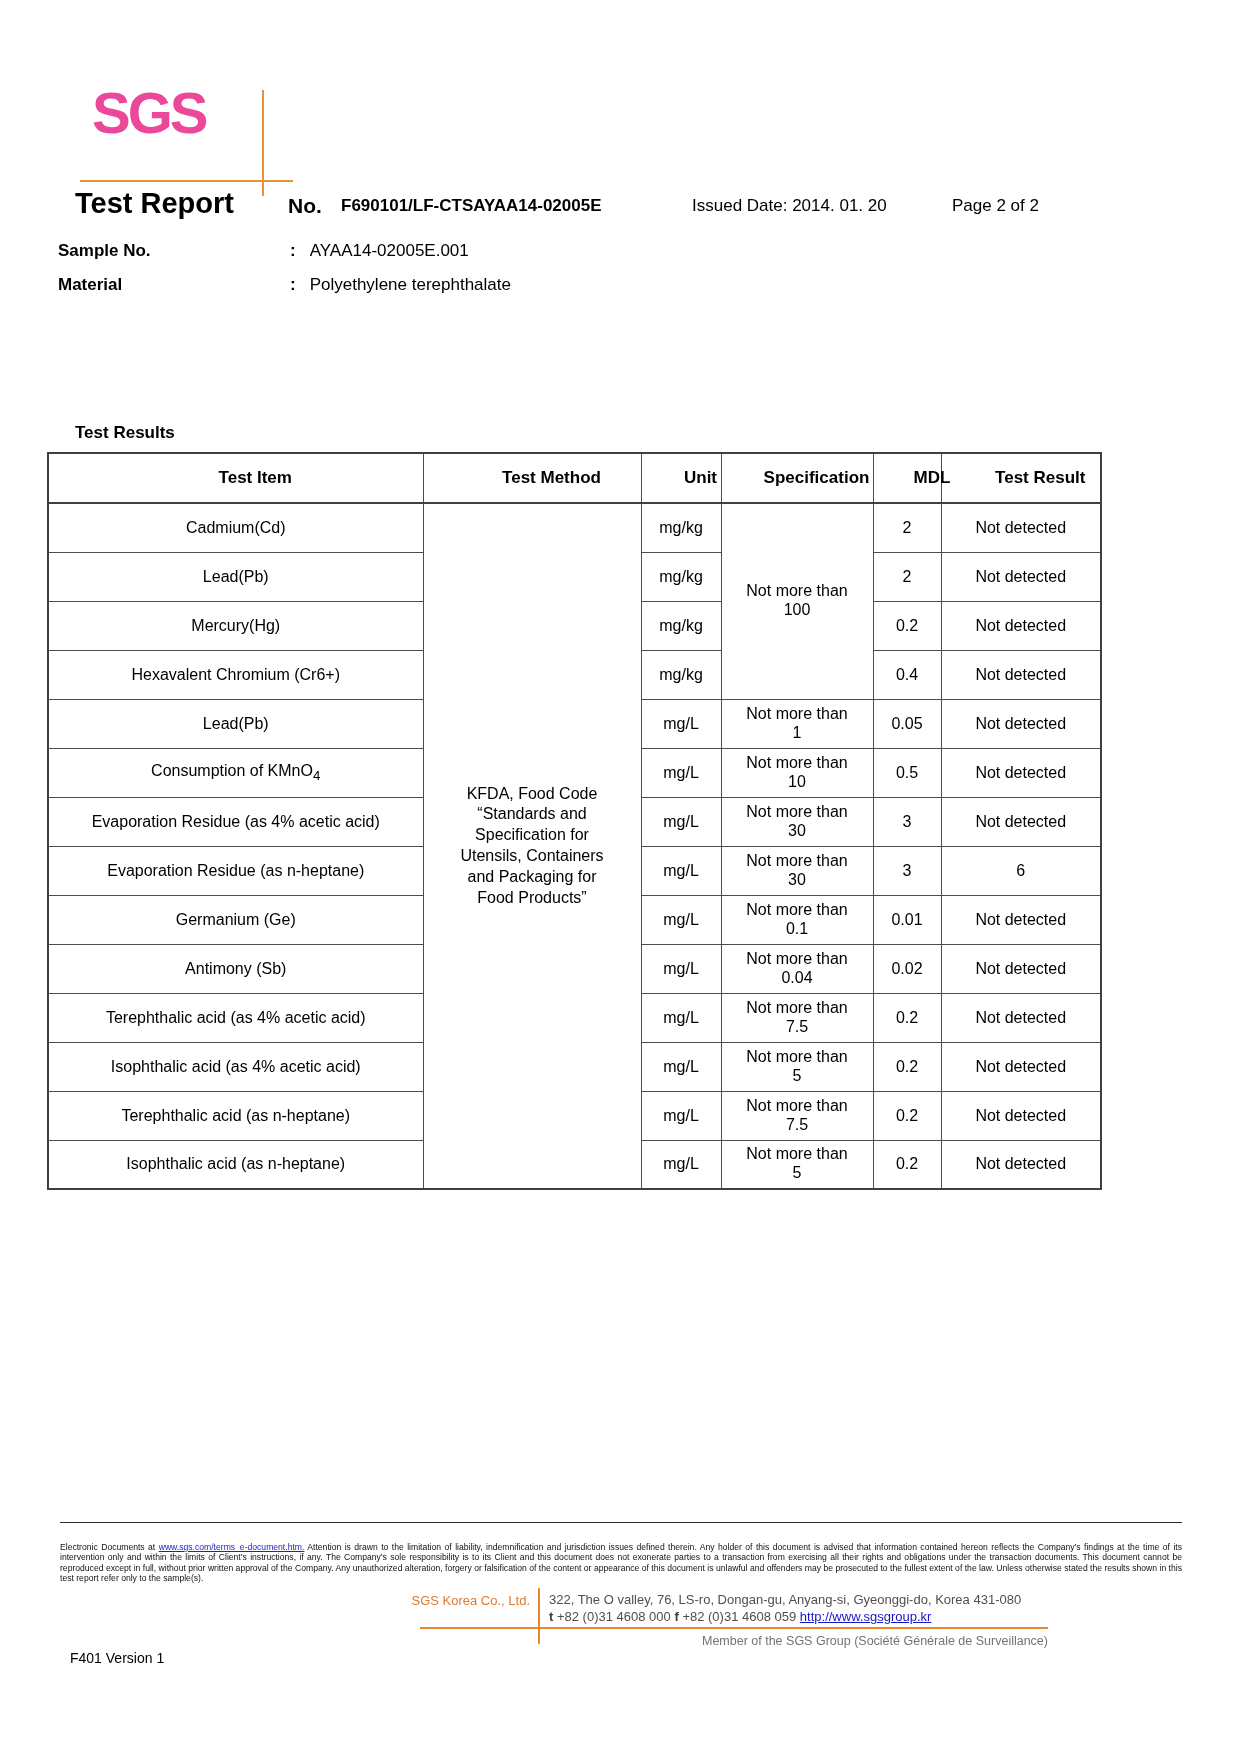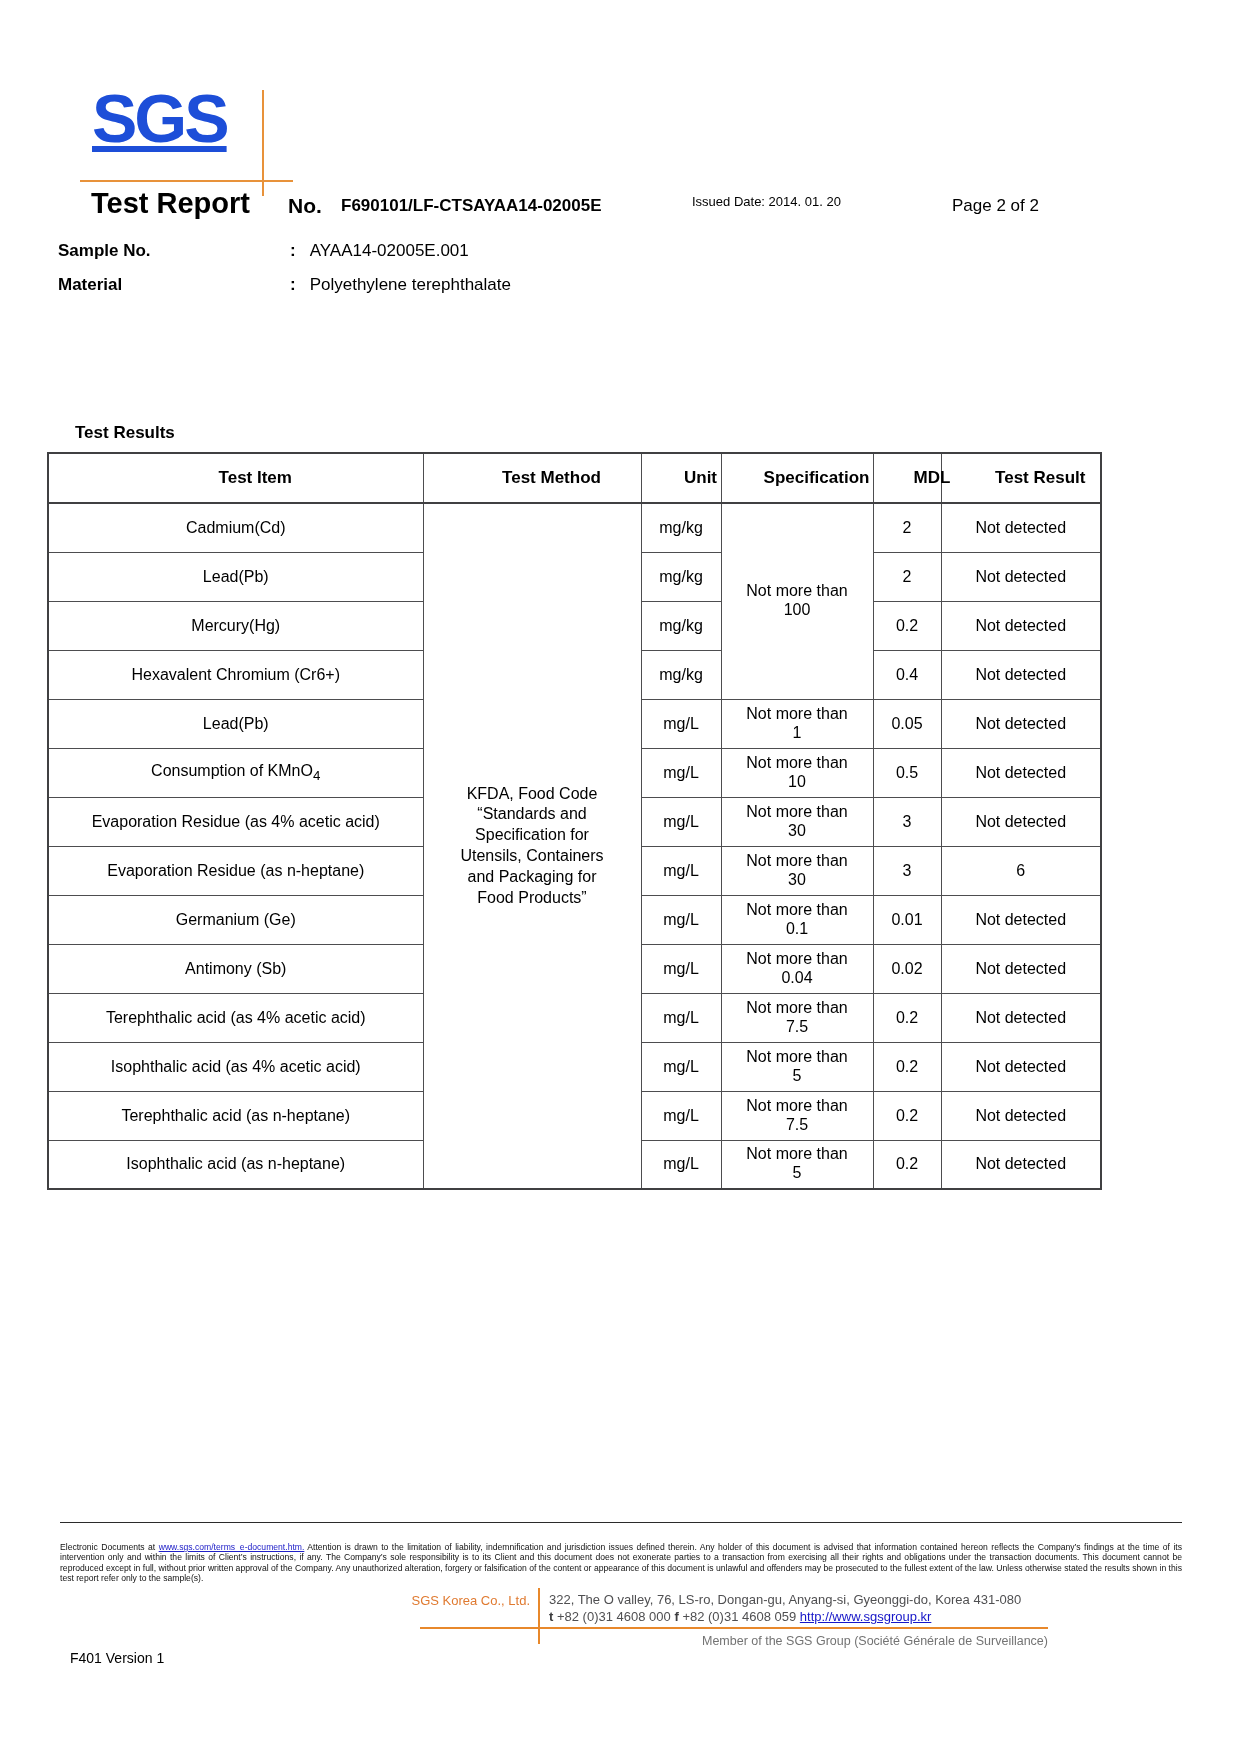--- a/index.html
+++ b/index.html
@@ -1,30 +1,30 @@
 <!DOCTYPE html>
 <html><head>
 <meta charset="utf-8">
 <style>
   html,body{margin:0;padding:0;background:#ffffff;}
   .page{position:relative;width:1240px;height:1754px;background:#fff;
         font-family:"Liberation Sans", sans-serif;color:#000;overflow:hidden;}
 
   
-  .logo-text{position:absolute;left:92px;top:84px;font-size:68px;font-weight:700;
-             letter-spacing:-3px;color:#1d4ed8;line-height:1;text-decoration:underline;}
+  .logo-text{position:absolute;left:92px;top:84px;font-size:58px;font-weight:700;
+             letter-spacing:-3px;color:#ec4899;line-height:1;}
   .crosshair-v{position:absolute;left:262px;top:90px;width:2px;height:106px;background:#E8923A;}
   .crosshair-h{position:absolute;left:80px;top:180px;width:213px;height:2px;background:#E8923A;}
 
   
   .title-row{position:absolute;left:75px;top:176px;width:1100px;height:44px;}
-  .title-row .t-main{position:absolute;left:0;bottom:0;font-size:29px;font-weight:700;margin-left:16px;}
+  .title-row .t-main{position:absolute;left:0;bottom:0;font-size:29px;font-weight:700;}
   .title-row .t-no{position:absolute;left:213px;bottom:2px;font-size:21px;font-weight:700;}
   .title-row .t-num{position:absolute;left:266px;bottom:4px;font-size:17px;font-weight:700;}
-  .title-row .t-issued{position:absolute;left:617px;bottom:11px;font-size:13px;}
+  .title-row .t-issued{position:absolute;left:617px;bottom:4px;font-size:17px;}
   .title-row .t-page{position:absolute;left:877px;bottom:4px;font-size:17px;}
 
   
   .info{position:absolute;left:58px;top:238px;width:700px;}
   .info-row{margin-bottom:9px;font-size:17px;line-height:25px;}
   .info-row.gap{margin-top:6px;}
   .info-label{display:inline-block;width:232px;font-weight:700;}
   .info-colon{font-weight:700;}
   .info-value{margin-left:14px;}
 

